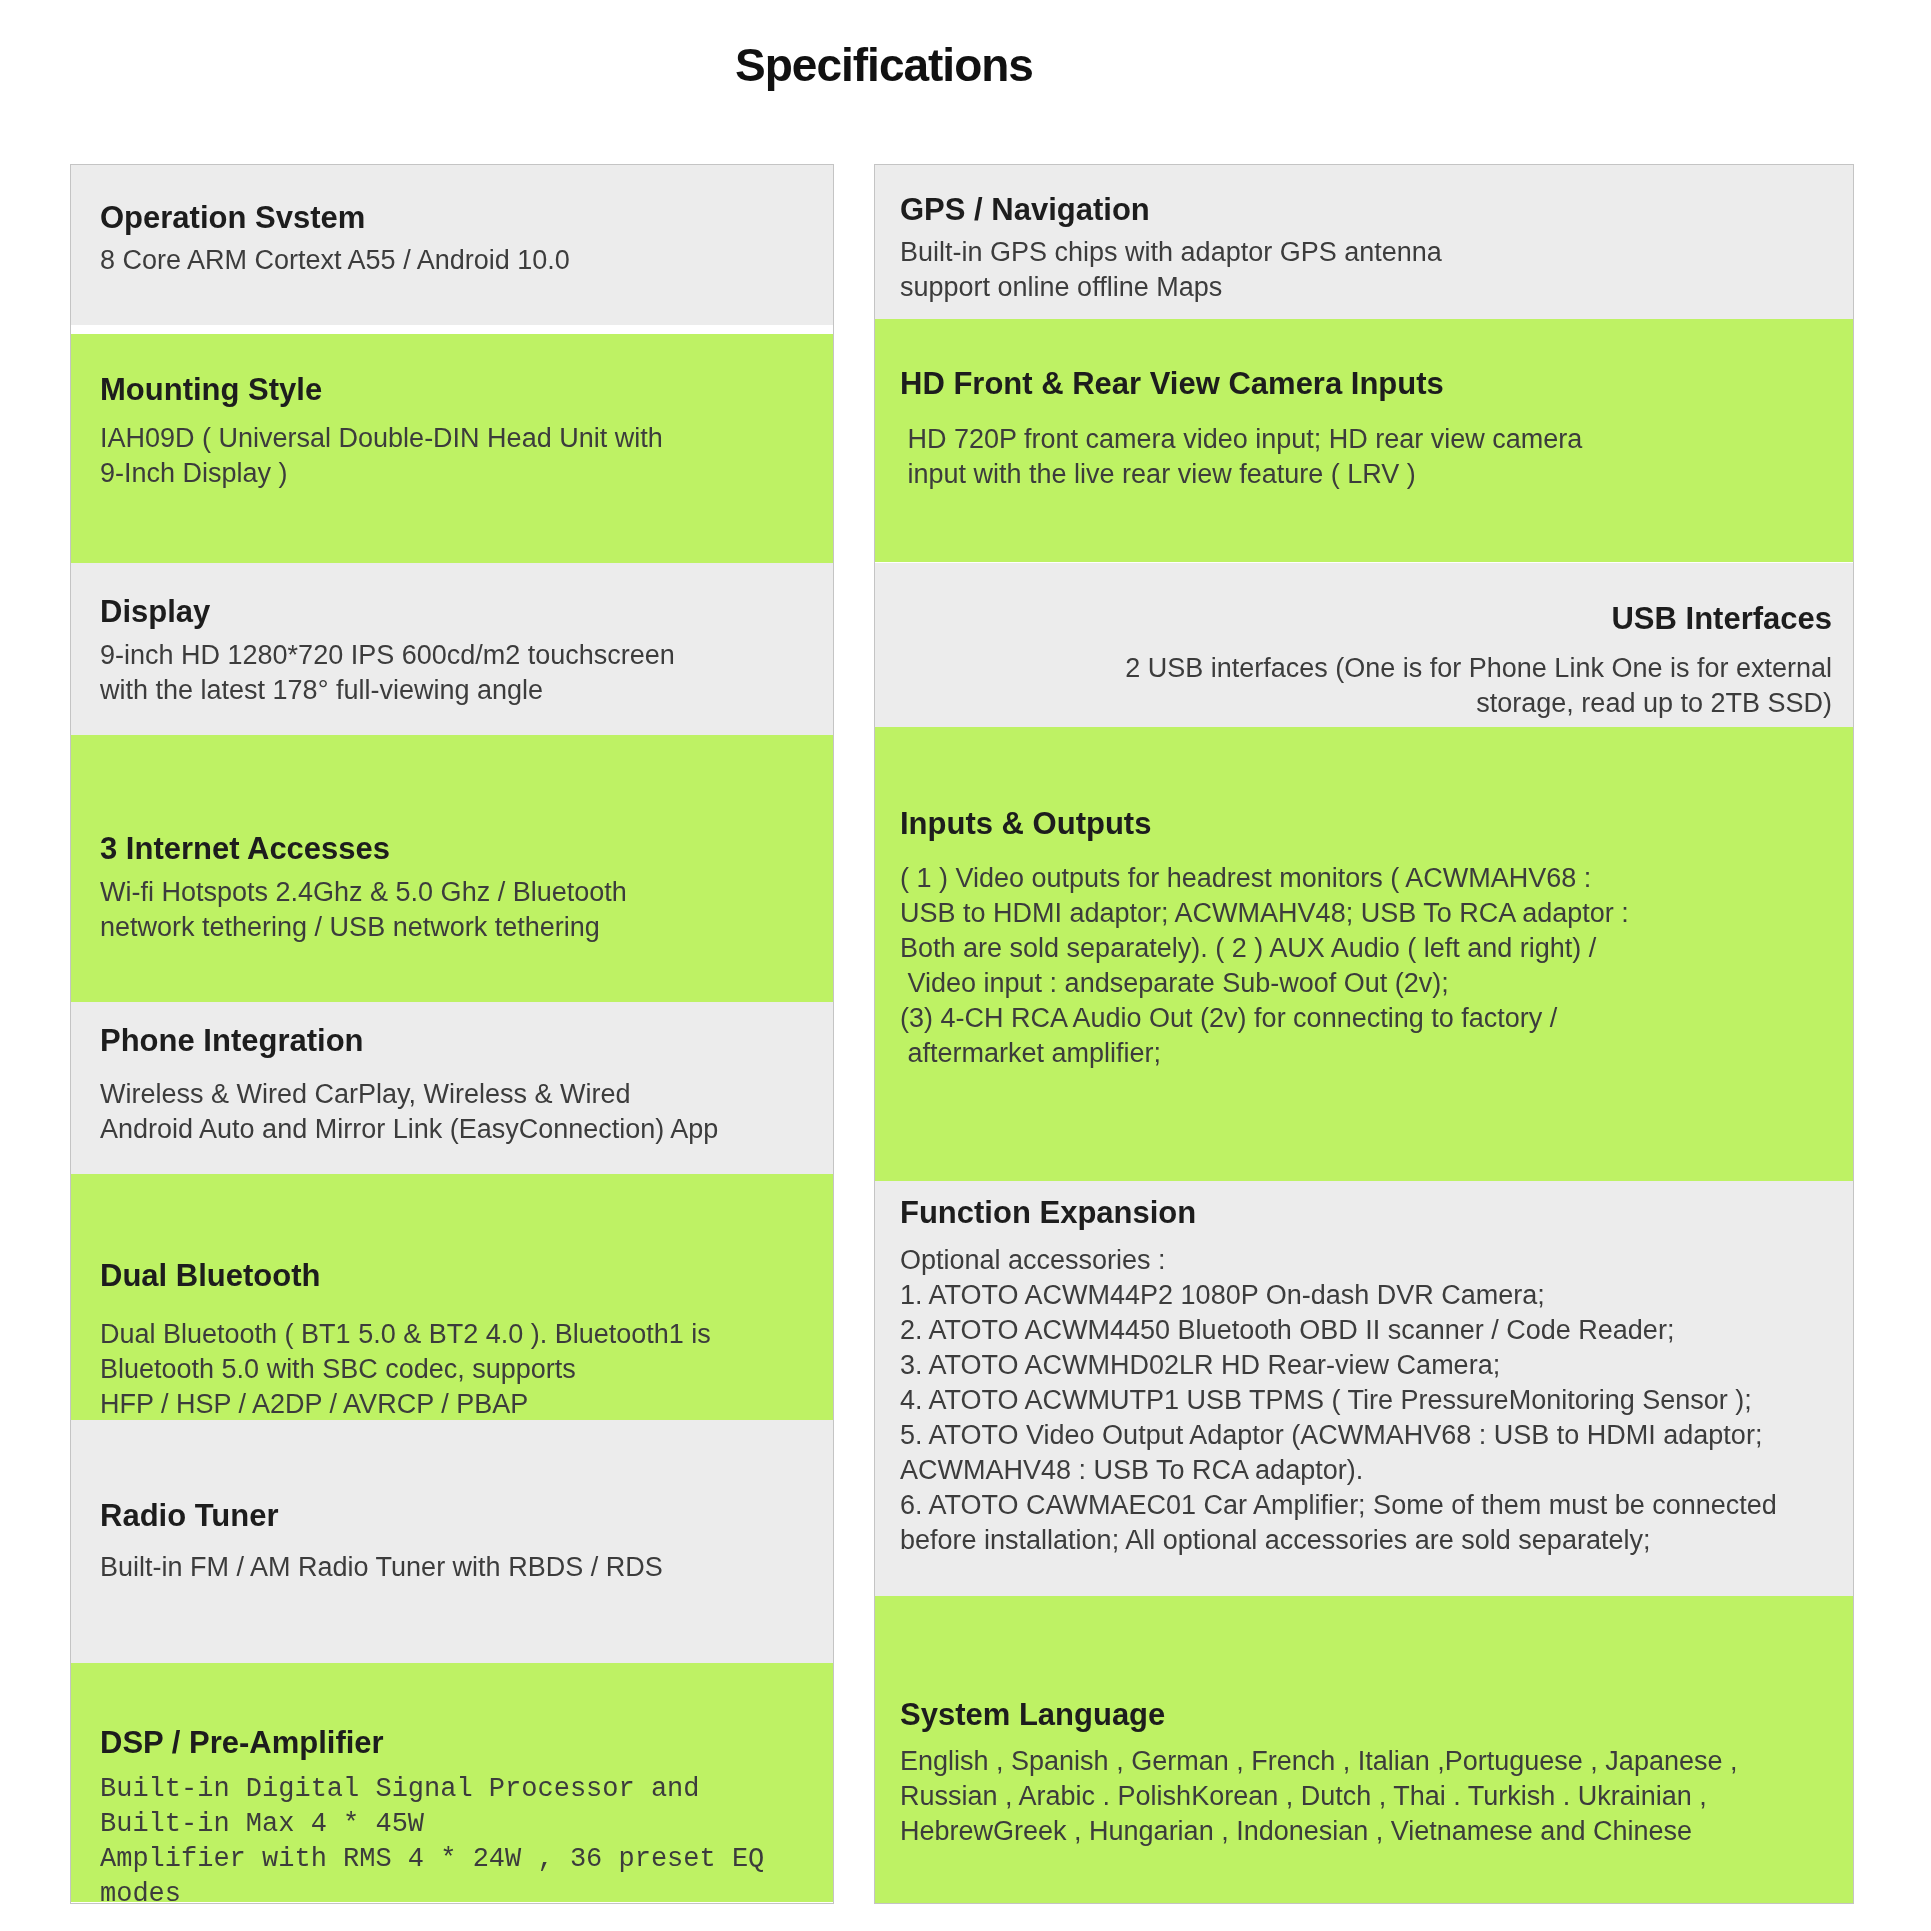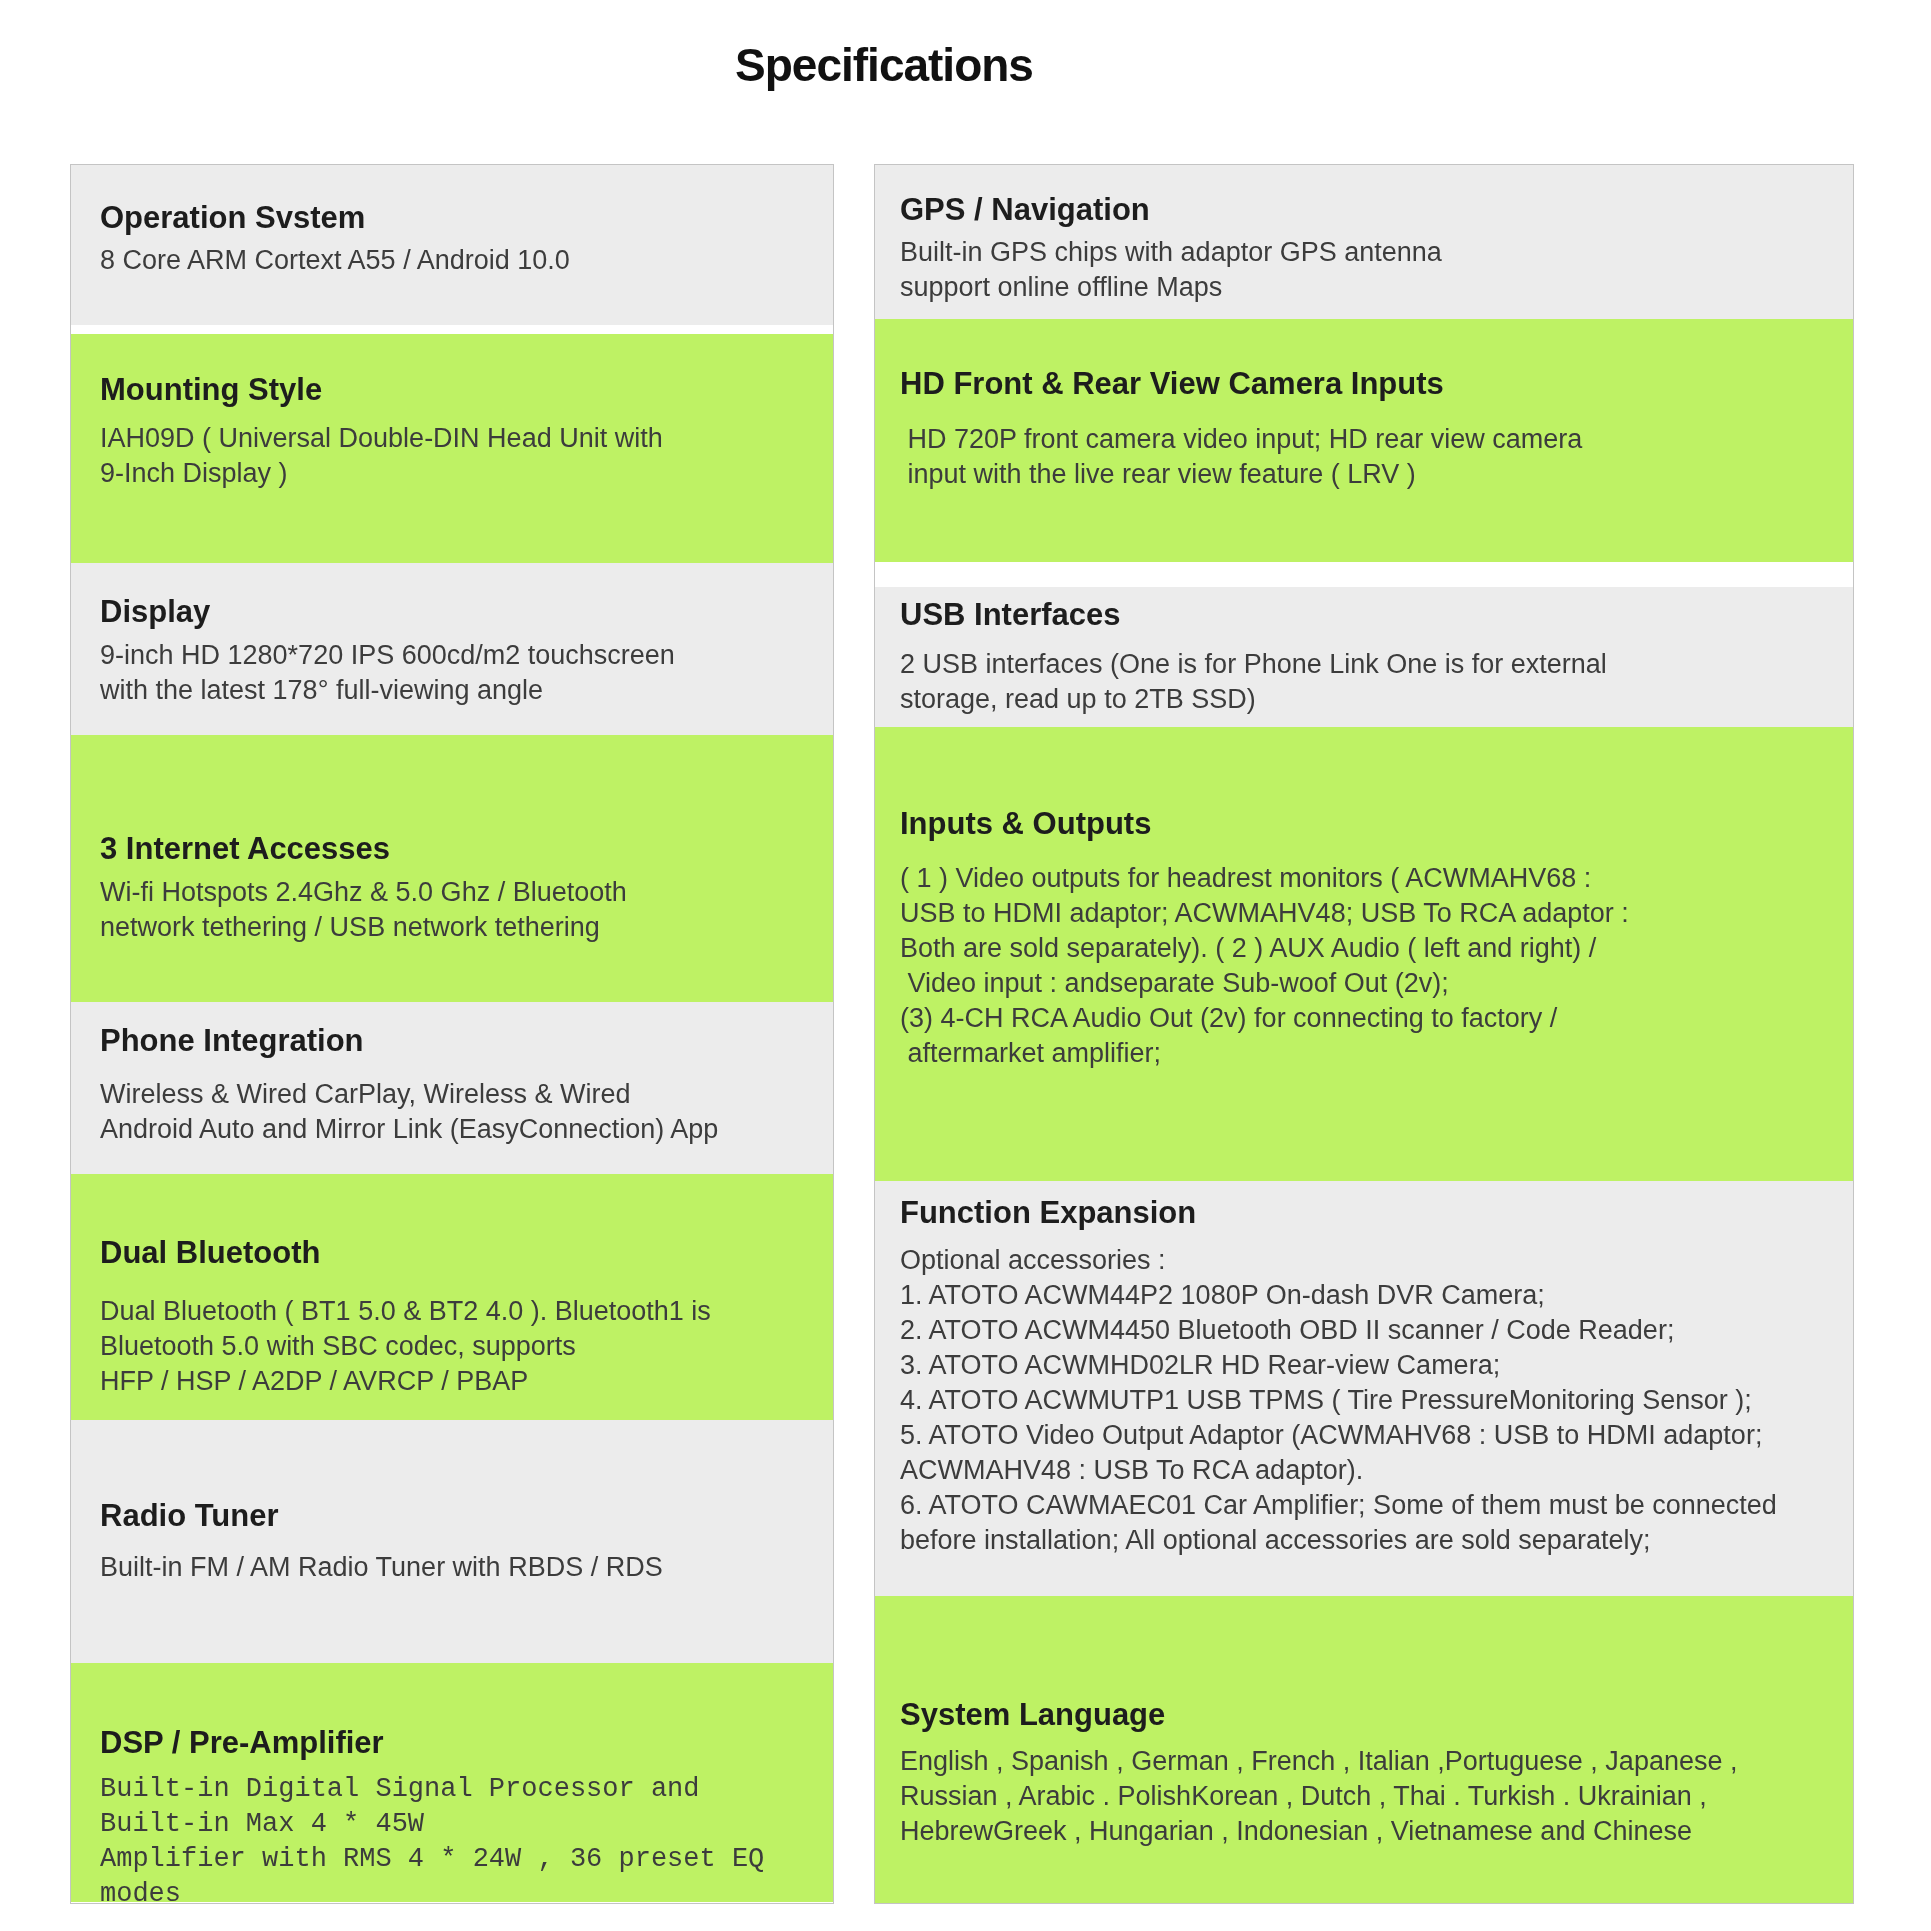--- a/index.html
+++ b/index.html
@@ -86,21 +86,21 @@
     <div class="sec-body" style="margin-top:5.8px;">Wi-fi Hotspots 2.4Ghz &amp; 5.0 Ghz / Bluetooth
 network tethering / USB network tethering</div>
   </section>
 
   <section class="sec gray" style="top:837px; height:172px; padding-top:18.3px;">
     <h2 class="sec-title">Phone Integration</h2>
     <div class="sec-body" style="margin-top:15.4px;">Wireless &amp; Wired CarPlay, Wireless &amp; Wired
 Android Auto and Mirror Link (EasyConnection) App</div>
   </section>
 
-  <section class="sec" style="top:1009px; height:246px; padding-top:58px;">
+  <section class="sec" style="top:1009px; height:246px; padding-top:81px;">
     <h2 class="sec-title">Dual Bluetooth</h2>
     <div class="sec-body" style="margin-top:21px;">Dual Bluetooth ( BT1 5.0 &amp; BT2 4.0 ). Bluetooth1 is
 Bluetooth 5.0 with SBC codec, supports
 HFP / HSP / A2DP / AVRCP / PBAP</div>
   </section>
 
   <section class="sec gray" style="top:1255px; height:243px; padding-top:75px;">
     <h2 class="sec-title">Radio Tuner</h2>
     <div class="sec-body" style="margin-top:13.5px;">Built-in FM / AM Radio Tuner with RBDS / RDS</div>
   </section>
@@ -120,21 +120,21 @@
     <div class="sec-body" style="margin-top:4.8px;">Built-in GPS chips with adaptor GPS antenna
 support online offline Maps</div>
   </section>
 
   <section class="sec" style="top:154px; height:243px; padding-top:44px;">
     <h2 class="sec-title">HD Front &amp; Rear View Camera Inputs</h2>
     <div class="sec-body" style="margin-top:18.3px;">&nbsp;HD 720P front camera video input; HD rear view camera
 &nbsp;input with the live rear view feature ( LRV )</div>
   </section>
 
-  <section class="sec gray" style="top:422px; height:164px; padding-top:7px;">
+  <section class="sec gray" style="top:398px; height:164px; padding-top:35px;text-align:right;">
     <h2 class="sec-title">USB Interfaces</h2>
     <div class="sec-body" style="margin-top:11.6px;">2 USB interfaces (One is for Phone Link One is for external
 storage, read up to 2TB SSD)</div>
   </section>
 
   <section class="sec" style="top:562px; height:454px; padding-top:76px;">
     <h2 class="sec-title">Inputs &amp; Outputs</h2>
     <div class="sec-body" style="margin-top:17.4px;">( 1 ) Video outputs for headrest monitors ( ACWMAHV68 :
 USB to HDMI adaptor; ACWMAHV48; USB To RCA adaptor :
 Both are sold separately). ( 2 ) AUX Audio ( left and right) /

